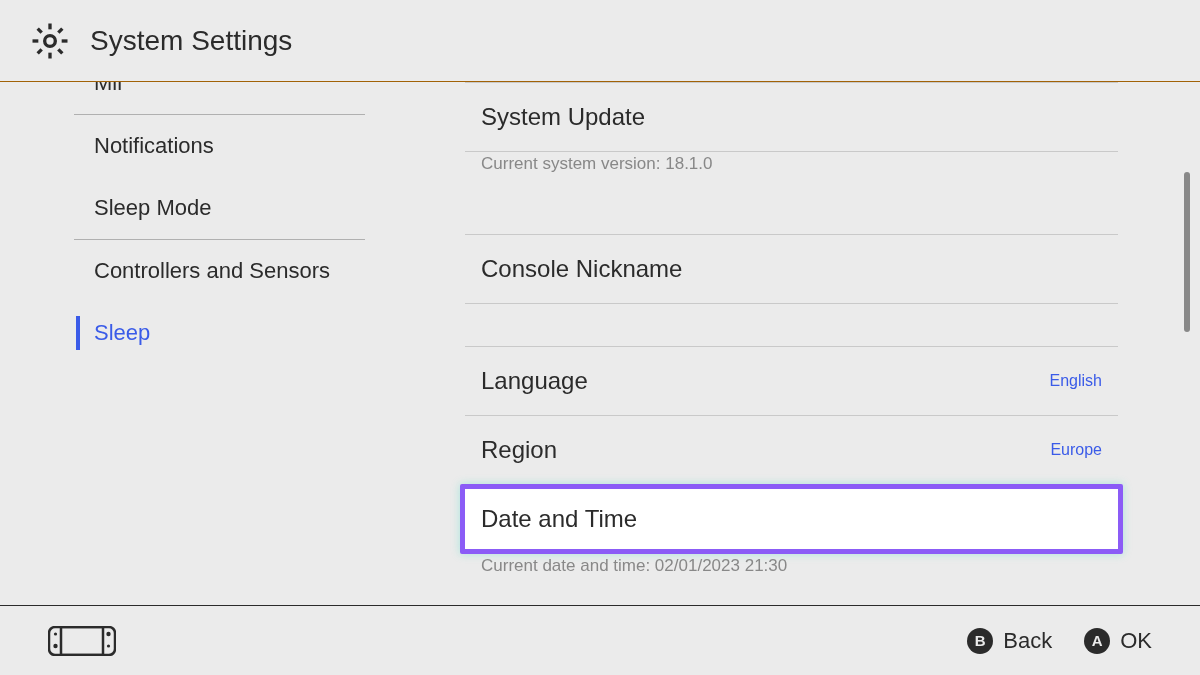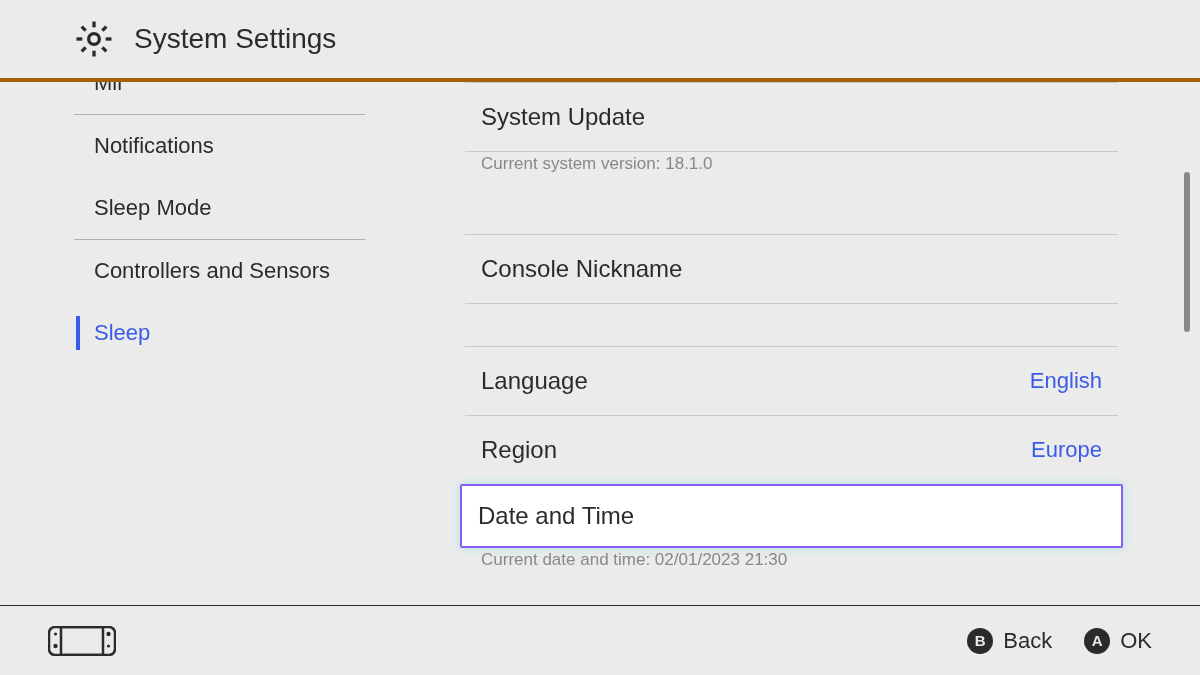--- a/index.html
+++ b/index.html
@@ -12,22 +12,22 @@
       width: 1200px;
       height: 675px;
       background: #ebebeb;
       position: relative;
       overflow: hidden;
     }
     .header {
       height: 82px;
       display: flex;
       align-items: center;
-      padding-left: 74px;
-      border-bottom: 4px solid #a16207;
+      padding-left: 30px;
+      border-bottom: 1px solid #a16207;
     }
     .gear-icon {
       width: 40px;
       height: 40px;
       margin-right: 20px;
     }
     .gear-icon svg {
       width: 100%;
       height: 100%;
     }
@@ -87,41 +87,41 @@
       padding: 20px 16px 20px 16px;
       display: flex;
       justify-content: space-between;
       align-items: center;
       font-size: 24px;
       color: #2b2b2b;
       cursor: pointer;
     }
     .main-row .value {
       color: #3a5be8;
-      font-size: 22px;
+      font-size: 16px;
     }
     .row-divider {
       height: 1px;
       background: #c9c9c9;
       margin-left: 48px;
       margin-right: 82px;
     }
     .sub-text {
       margin-left: 64px;
       margin-right: 82px;
       font-size: 17px;
       color: #888;
       padding: 2px 0 18px 0;
     }
     .section-gap {
       height: 42px;
     }
     .main-row.highlighted {
       background: #fff;
-      border: 2px solid #8b5cf6;
+      border: 5px solid #8b5cf6;
       border-radius: 2px;
       margin-left: 43px;
       margin-right: 77px;
       padding: 16px 16px 16px 16px;
       box-shadow: 0 0 8px rgba(50,221,192,0.35);
     }
     .footer {
       position: absolute;
       bottom: 0;
       left: 0;

